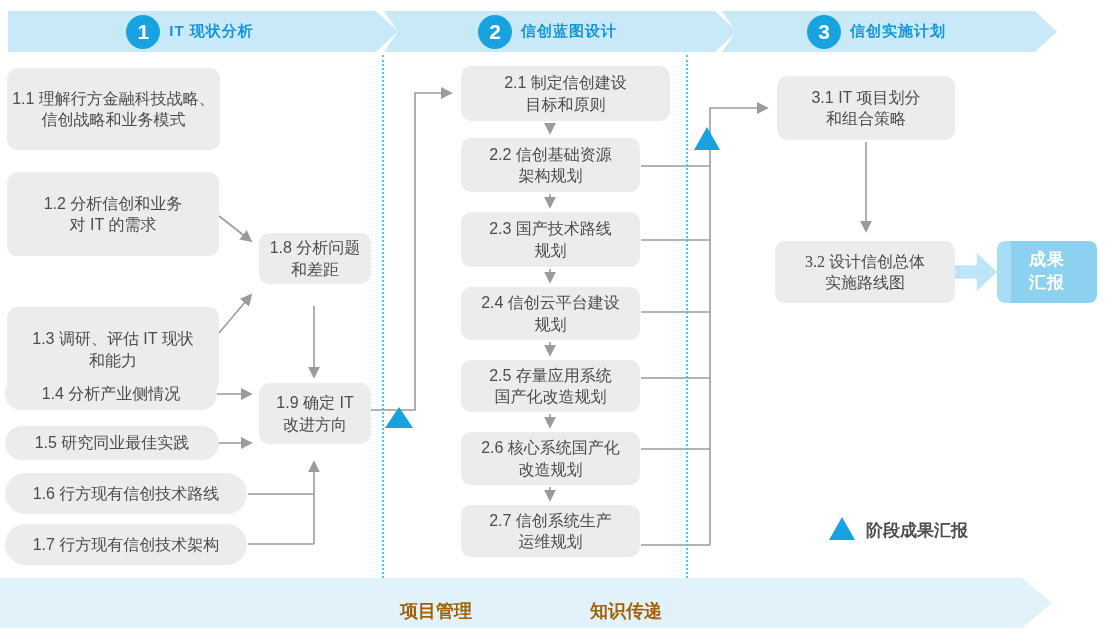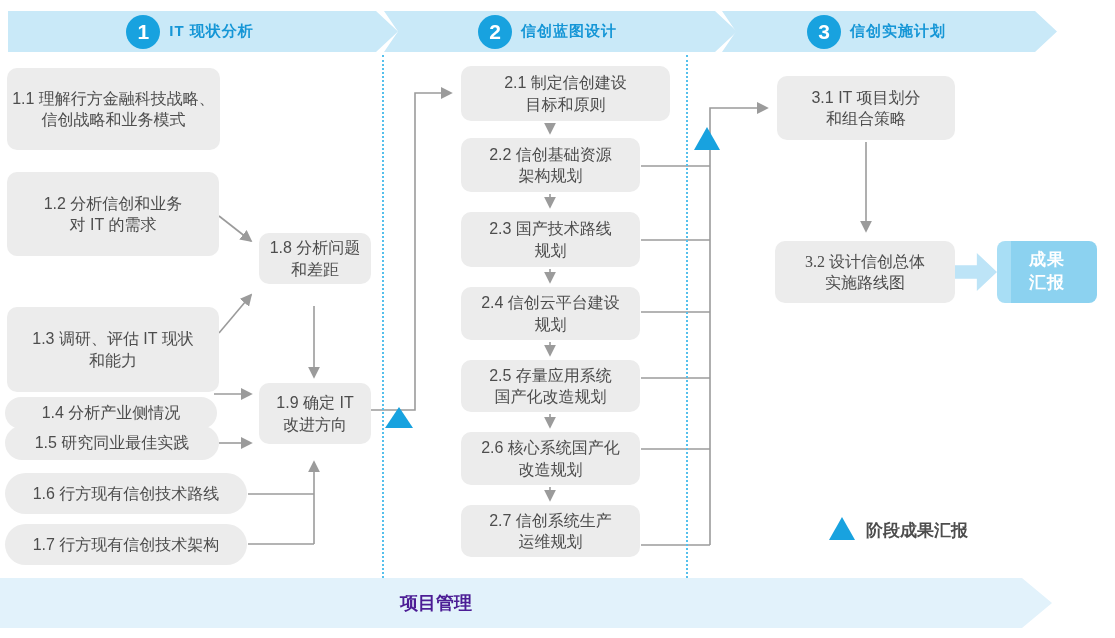--- a/index.html
+++ b/index.html
@@ -28,21 +28,21 @@
   
   .gbox{
     position:absolute;background:#ECECEC;border-radius:10px;color:#4D4D4D;
     display:flex;align-items:center;justify-content:center;text-align:center;
     white-space:pre-line;font-size:16px;line-height:1.32;
   }
   .pill{border-radius:999px;}
   #b11{left:7px;top:68px;width:213px;height:82px;}
   #b12{left:7px;top:172px;width:212px;height:84px;}
   #b13{left:7px;top:275px;width:212px;height:85px;margin-top:32px;}
-  #b14{left:5px;top:378px;width:212px;height:32px;margin-top:19px;}
+  #b14{left:5px;top:378px;width:212px;height:32px;}
   #b15{left:5px;top:426px;width:214px;height:34px;}
   #b16{left:5px;top:473px;width:242px;height:41px;}
   #b17{left:5px;top:524px;width:242px;height:41px;}
   #b18{left:259px;top:233px;width:112px;height:51px;}
   #b19{left:259px;top:383px;width:112px;height:61px;}
   #b21{left:461px;top:66px;width:209px;height:55px;text-align:center;}
   #b22{left:461px;top:138px;width:179px;height:54px;}
   #b23{left:461px;top:212px;width:179px;height:55px;}
   #b24{left:461px;top:287px;width:179px;height:53px;}
   #b25{left:461px;top:360px;width:179px;height:52px;}
@@ -65,21 +65,21 @@
   .tri{position:absolute;width:0;height:0;border-left:14px solid transparent;border-right:14px solid transparent;border-bottom:21px solid #18A2DF;}
   #tri1{left:385px;top:407px;}
   #tri2{left:694px;top:127px;border-left-width:13px;border-right-width:13px;border-bottom-width:23px;}
   #tri-legend{left:829px;top:517px;border-left-width:13px;border-right-width:13px;border-bottom-width:23px;}
   #legend-label{position:absolute;left:866px;top:519px;font-size:17px;font-weight:bold;color:#4D4D4D;white-space:nowrap;}
   
   #footer-banner{
     position:absolute;left:0;top:578px;width:1052px;height:50px;background:#E2F2FB;
     clip-path:polygon(0 0,calc(100% - 30px) 0,100% 50%,calc(100% - 30px) 100%,0 100%);
   }
-  .flabel{position:absolute;top:0;line-height:50px;font-size:18px;font-weight:bold;color:#4c1d95;white-space:nowrap;}
+  .flabel{position:absolute;top:8px;line-height:50px;font-size:18px;font-weight:bold;color:#a16207;white-space:nowrap;}
   #fl1{left:400px;}
   #fl2{left:590px;}
   
   #connectors{position:absolute;left:0;top:0;pointer-events:none;}
 </style>
 </head>
 <body>
 
 <div id="canvas">
 
@@ -180,15 +180,16 @@
 汇报</div>
 
   <div class="tri" id="tri1"></div>
   <div class="tri" id="tri2"></div>
 
   <div class="tri" id="tri-legend"></div>
   <div id="legend-label">阶段成果汇报</div>
 
   <div id="footer-banner">
     <span class="flabel" id="fl1">项目管理</span>
+    <span class="flabel" id="fl2">知识传递</span>
   </div>
 
 </div>
 
 </body></html>

